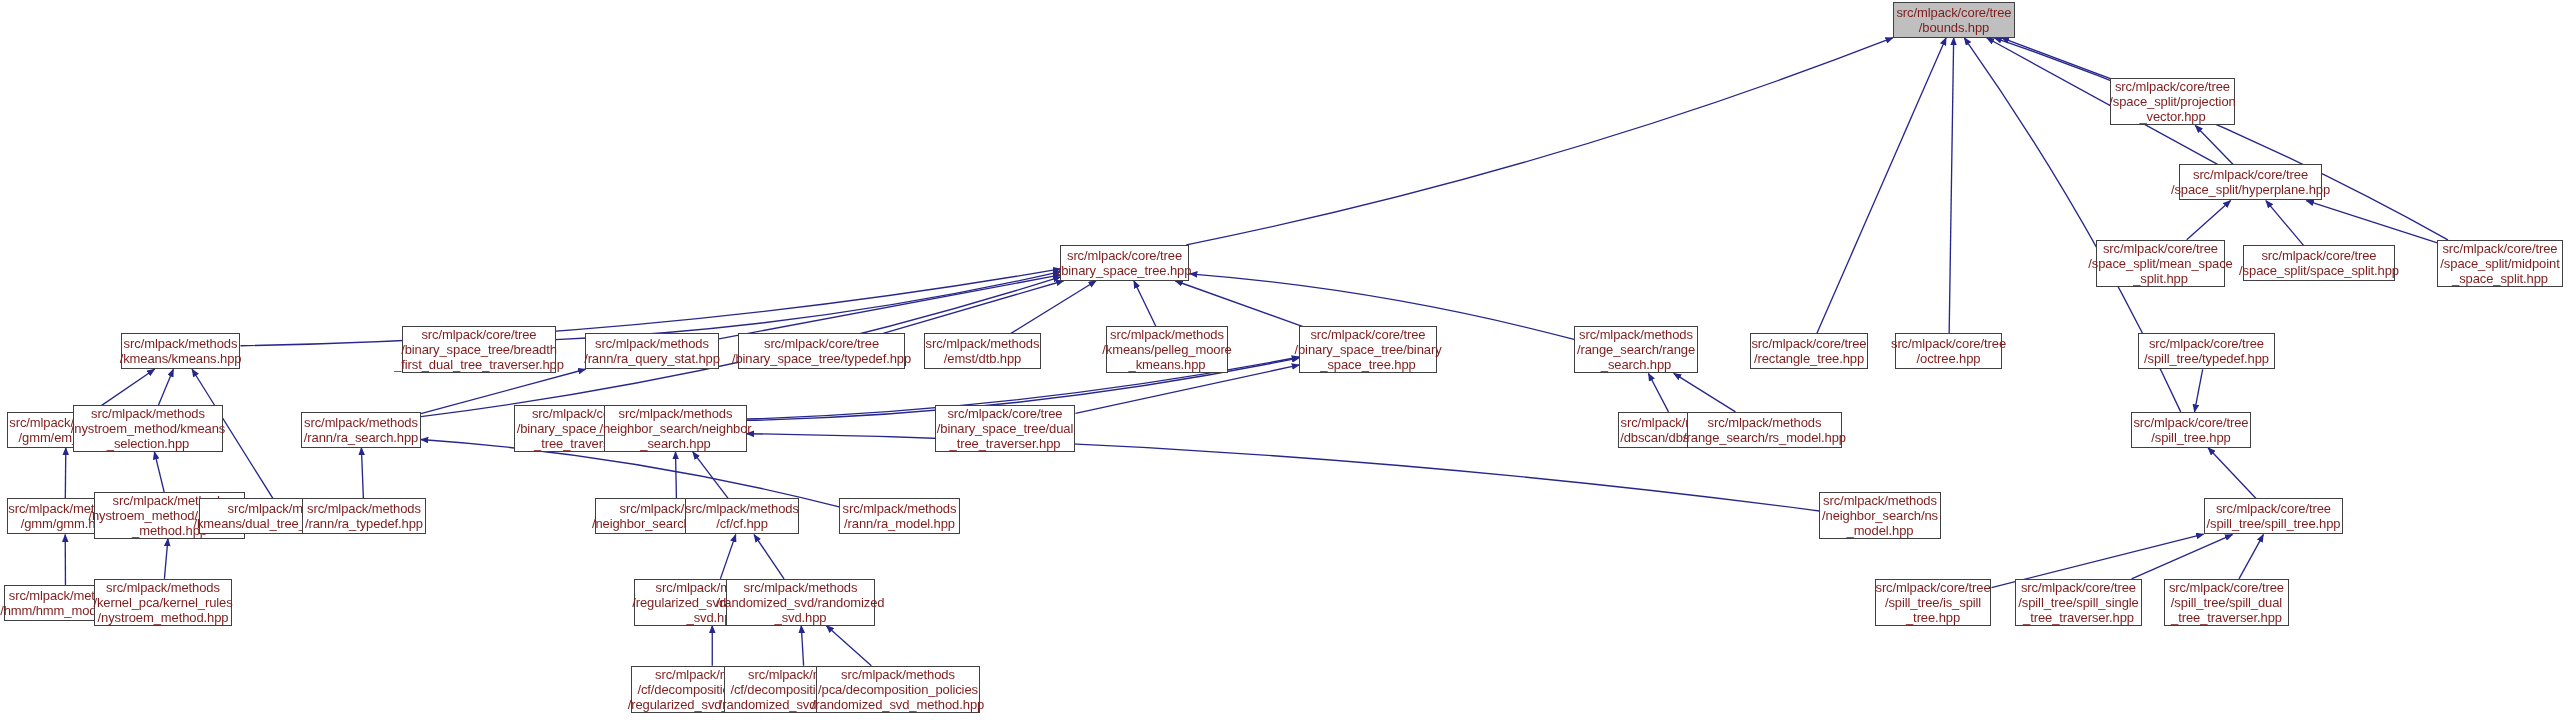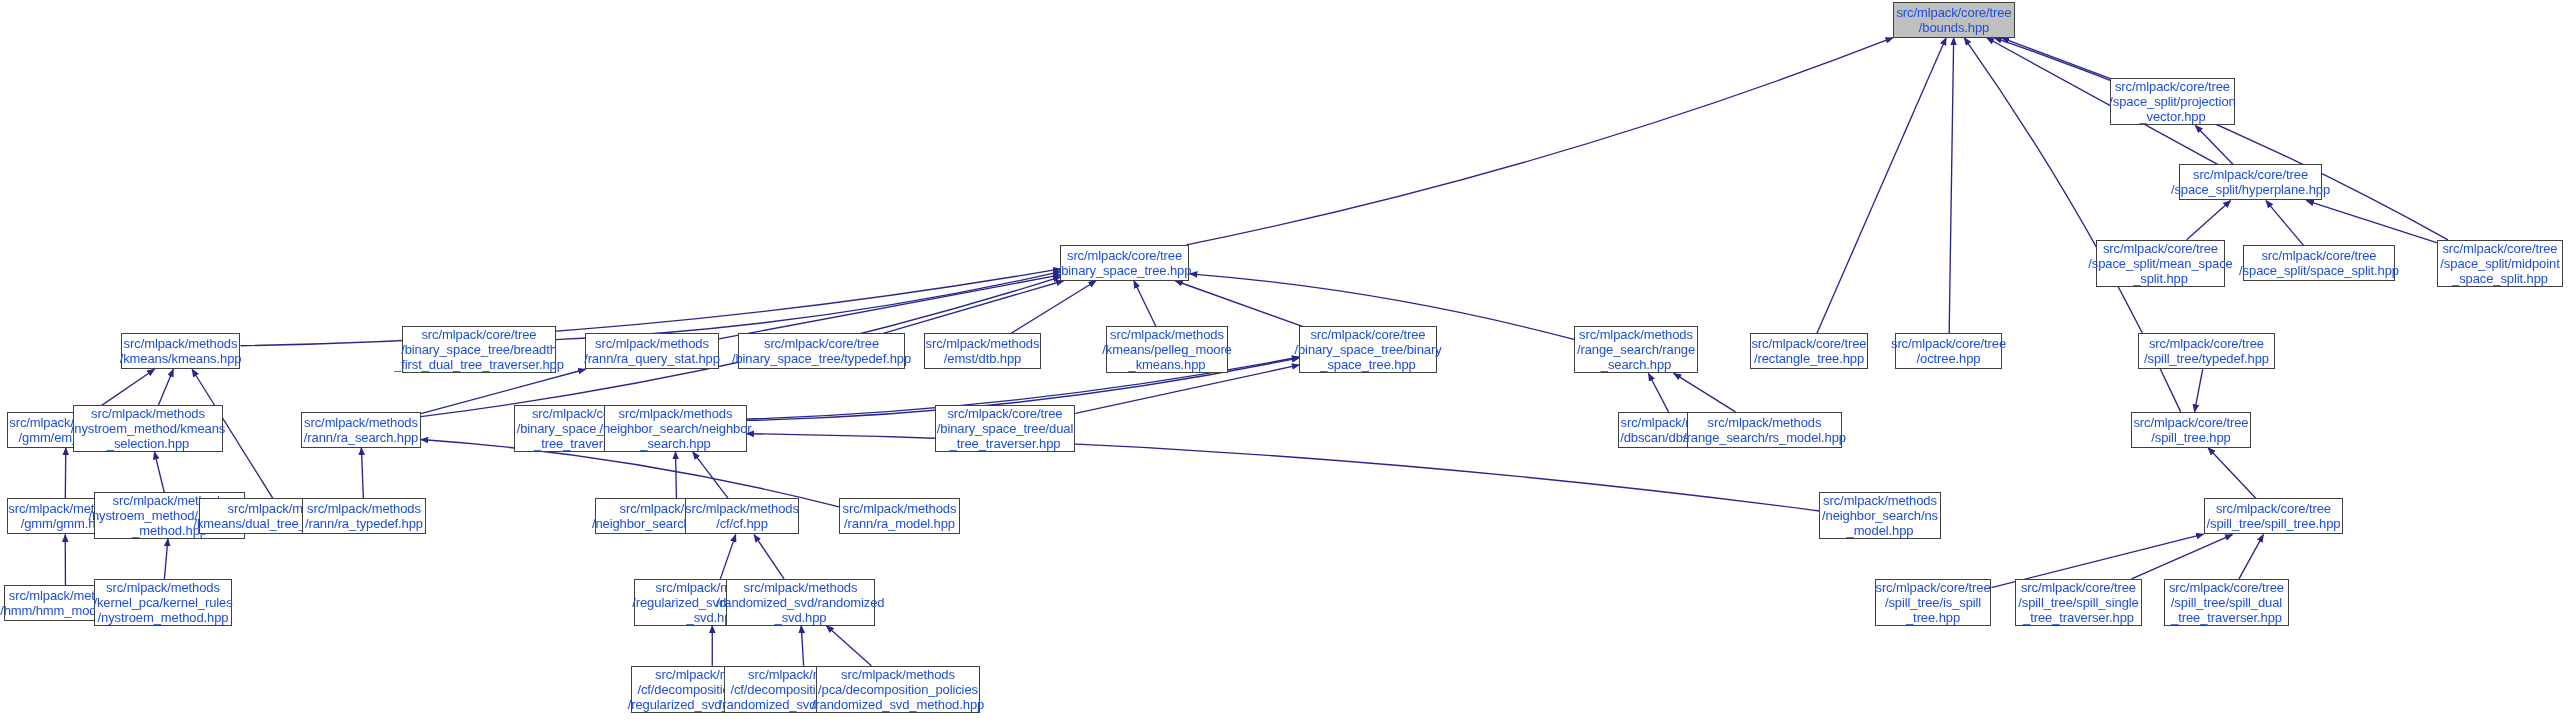--- a/index.html
+++ b/index.html
@@ -21,21 +21,21 @@
     top: 0;
     width: 2576px;
     height: 726px;
     pointer-events: none;
   }
   .node {
     position: absolute;
     box-sizing: border-box;
     border: 0.8px solid #404040;
     background: #ffffff;
-    color: #1d4ed8;
+    color: #7f1d1d;
     font-size: 13px;
     line-height: 15px;
     text-align: center;
     display: flex;
     align-items: center;
     justify-content: center;
     white-space: pre;
     letter-spacing: -0.1px;
   }
   .node.root {

